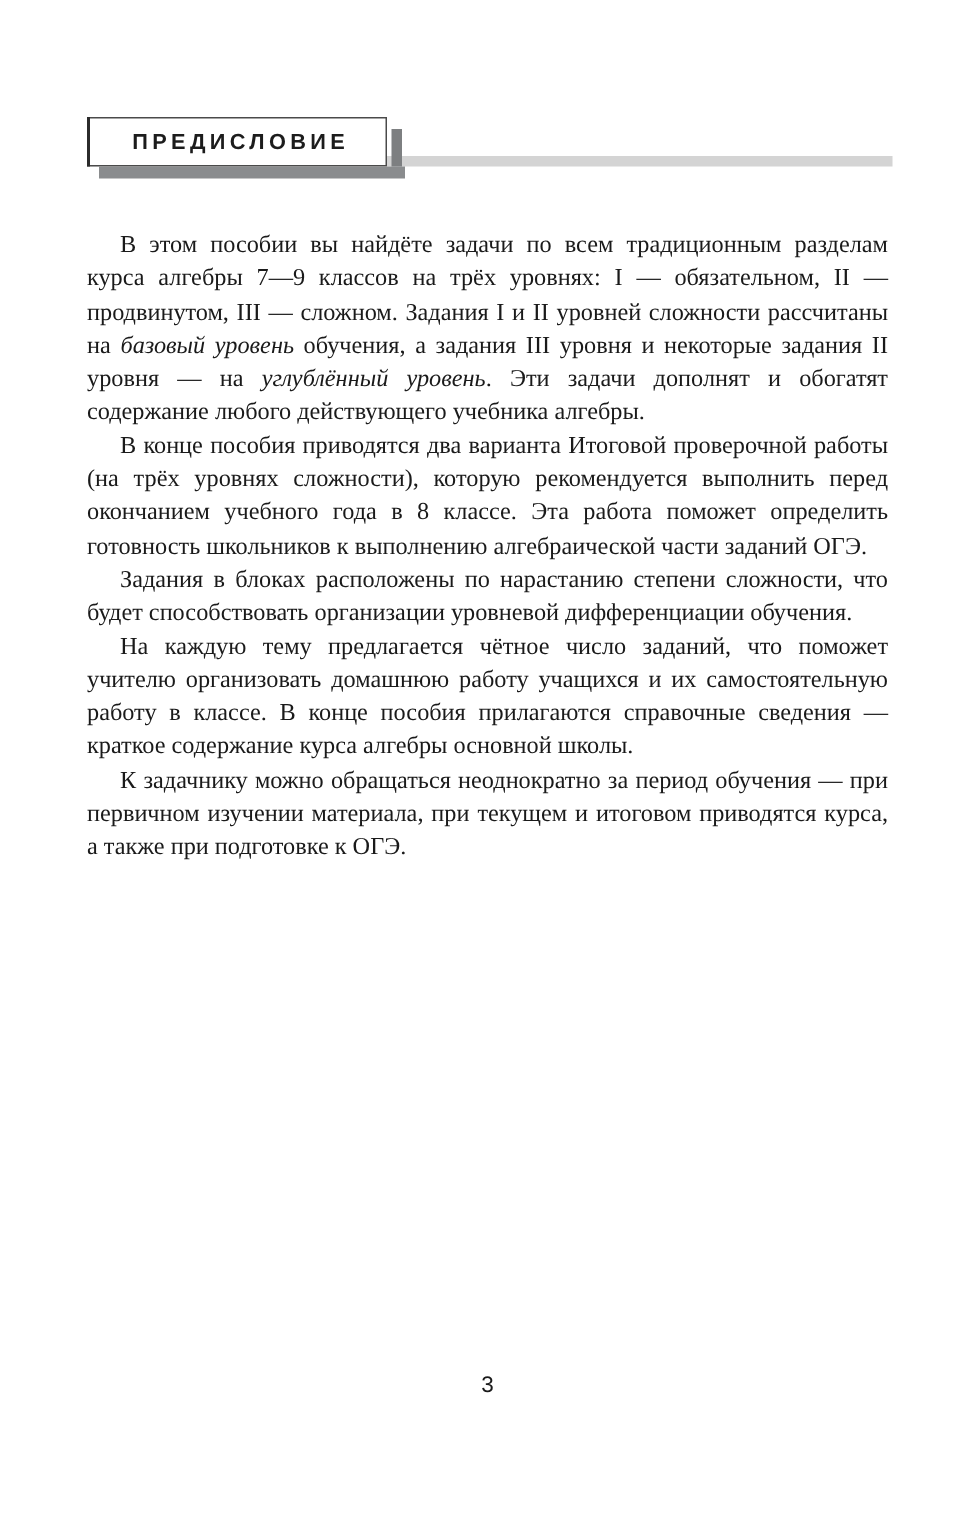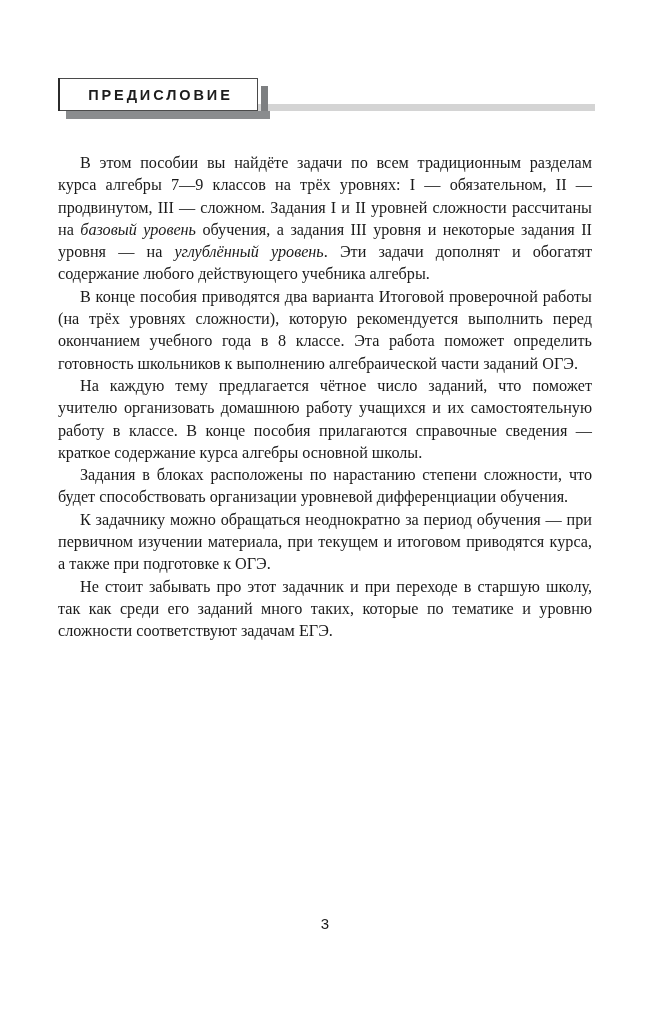--- a/index.html
+++ b/index.html
@@ -147,21 +147,20 @@
     <div class="header-shadow"></div>
     <div class="header-tab"></div>
     <div class="header-box">
       <div class="header-title">ПРЕДИСЛОВИЕ</div>
     </div>
   </div>
 
   <div class="body-text">
     <p>В этом пособии вы найдёте задачи по всем традиционным разделам курса алгебры 7—9 классов на трёх уровнях: I — обязательном, II — продвинутом, III — сложном. Задания I и II уровней сложности рассчитаны на <em>базовый уровень</em> обучения, а задания III уровня и некоторые задания II уровня — на <em>углублённый уровень</em>. Эти задачи дополнят и обогатят содержание любого действующего учебника алгебры.</p>
     <p>В конце пособия приводятся два варианта Итоговой проверочной работы (на трёх уровнях сложности), которую рекомендуется выполнить перед окончанием учебного года в 8 классе. Эта работа поможет определить готовность школьников к выполнению алгебраической части заданий ОГЭ.</p>
+    <p>Задания в блоках расположены по нарастанию степени сложности, что будет способствовать организации уровневой дифференциации обучения.</p>
     <p>На каждую тему предлагается чётное число заданий, что поможет учителю организовать домашнюю работу учащихся и их самостоятельную работу в классе. В конце пособия прилагаются справочные сведения — краткое содержание курса алгебры основной школы.</p>
-    <p>Задания в блоках расположены по нарастанию степени сложности, что будет способствовать организации уровневой дифференциации обучения.</p>
     <p>К задачнику можно обращаться неоднократно за период обучения — при первичном изучении материала, при текущем и итоговом приводятся курса, а также при подготовке к ОГЭ.</p>
-    <p>Не стоит забывать про этот задачник и при переходе в старшую школу, так как среди его заданий много таких, которые по тематике и уровню сложности соответствуют задачам ЕГЭ.</p>
   </div>
 
   <div class="folio">3</div>
 
 </div>
 
 </body></html>

